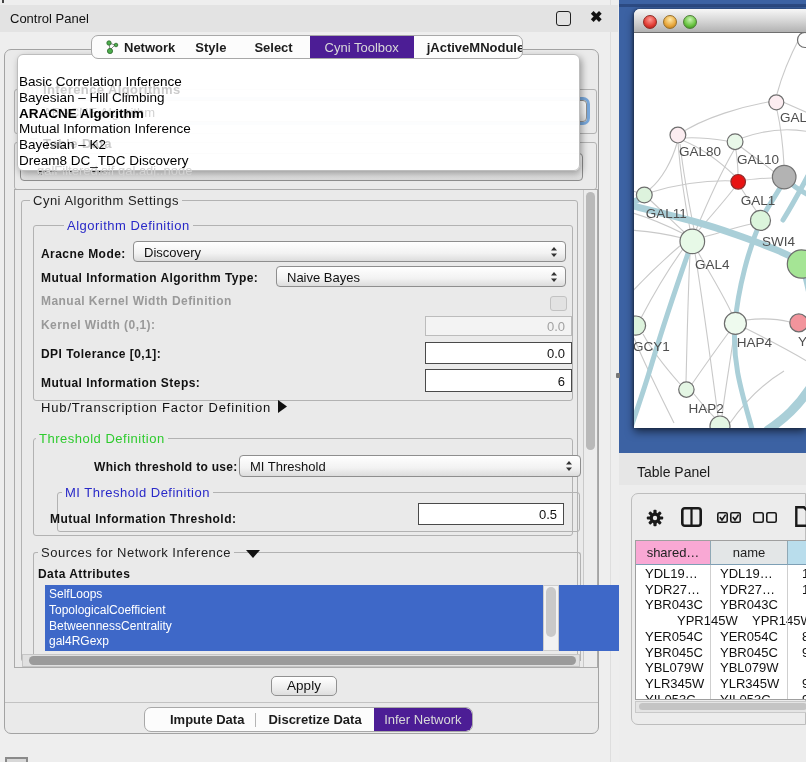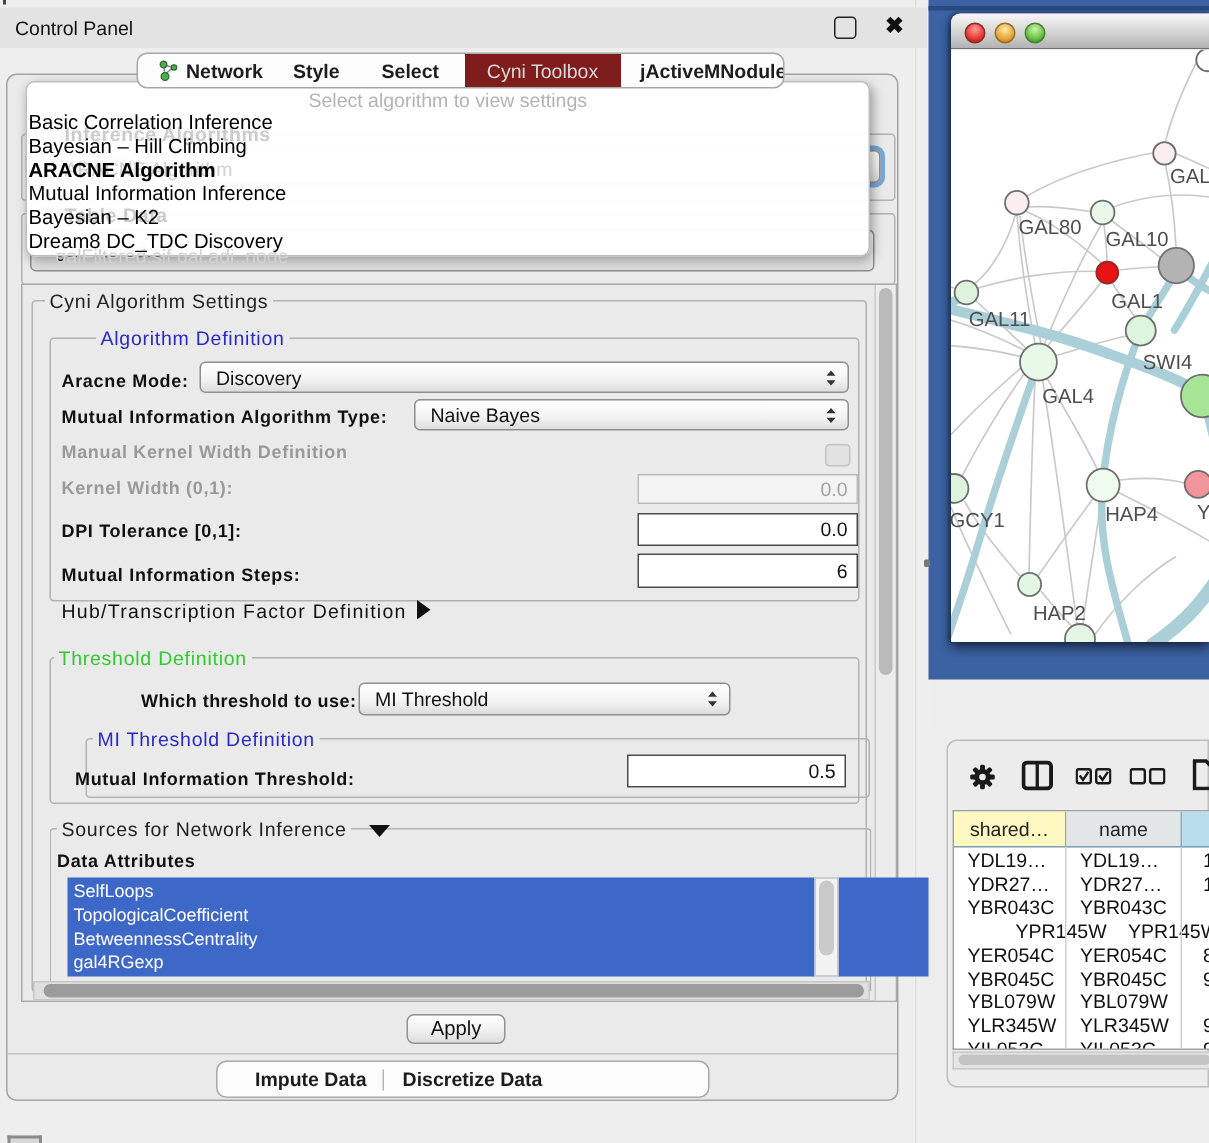--- a/index.html
+++ b/index.html
@@ -4,21 +4,21 @@
 <style>
 html,body{margin:0;padding:0;}
 body{width:806px;height:762px;overflow:hidden;font-family:"Liberation Sans",sans-serif;background:#ededed;}
 #root{position:absolute;left:0;top:0;width:806px;height:762px;overflow:hidden;}
 .abs{position:absolute;}
 
 #titlebar{left:0;top:5px;width:618px;height:27px;background:#e3e3e3;color:#111;font-size:13px;line-height:27px;padding-left:10px;box-sizing:border-box;}
 #panel{left:4px;top:49px;width:595px;height:685px;background:#eaeaea;border:1px solid #a3a3a3;border-radius:7px;box-sizing:border-box;}
 .tabstrip{background:#fcfcfc;border:1px solid #a8a8a8;border-radius:7px;box-sizing:border-box;display:flex;align-items:center;font-size:13px;font-weight:bold;color:#1c1c1c;overflow:hidden;padding-left:14px;}
 .tabsep{width:1px;height:14px;background:#b5b5b5;}
-.tabsel{background:#7f1d1d;color:#d9d9d9;height:100%;display:flex;align-items:center;justify-content:center;}
+.tabsel{background:#4c1d95;color:#d9d9d9;height:100%;display:flex;align-items:center;justify-content:center;}
 
 .group{position:absolute;border:1px solid #b2b2b2;border-radius:3px;}
 .gtitle{position:absolute;top:-8px;background:#eaeaea;padding:0 3px;font-size:13px;color:#222;line-height:15px;letter-spacing:0.5px;}
 .lbl{position:absolute;font-size:12px;font-weight:bold;color:#111;white-space:nowrap;letter-spacing:0.45px;}
 .dlbl{color:#999;}
 .combo{position:absolute;border:1px solid #8e8e8e;border-radius:4px;background:linear-gradient(#ffffff,#f2f2f2 60%,#dcdcdc);box-sizing:border-box;font-size:13px;color:#111;}
 .combo .ctext{position:absolute;left:10px;top:50%;transform:translateY(-50%);}
 .carr{position:absolute;right:7px;top:50%;transform:translateY(-50%);width:8px;height:12px;}
 .field{position:absolute;background:#fff;border:1px solid #4a4a4a;box-sizing:border-box;font-size:13px;color:#111;text-align:right;}
 .field span{position:absolute;right:6px;top:50%;transform:translateY(-50%);}
@@ -70,21 +70,20 @@
     <div class="combo" style="left:20px;top:153px;width:563px;height:28px;">
       <span class="ctext" style="left:16px;">galFiltered.sif</span>
     </div>
   </div>
 
   <div class="abs" id="popup">
     <div class="abs" style="left:25px;top:27px;font-size:13px;font-weight:bold;color:#cbcbcb;white-space:nowrap;letter-spacing:0.4px;">Inference Algorithms</div>
     <div class="abs" style="left:25px;top:50px;font-size:13px;color:#d2d2d2;white-space:nowrap;">ARACNE Algorithm</div>
     <div class="abs" style="left:25px;top:81px;font-size:13px;font-weight:bold;color:#cbcbcb;white-space:nowrap;letter-spacing:0.4px;">Table Data</div>
     <div class="abs" style="left:19px;top:108px;font-size:13px;color:#d2d2d2;white-space:nowrap;">galFiltered.sif  gal.adj..node</div>
-    <div class="hint">Select algorithm to view settings</div>
     <ul>
       <li>Basic Correlation Inference</li>
       <li>Bayesian – Hill Climbing</li>
       <li style="font-weight:bold;">ARACNE Algorithm</li>
       <li>Mutual Information Inference</li>
       <li>Bayesian – K2</li>
       <li>Dream8 DC_TDC Discovery</li>
     </ul>
   </div>
 
@@ -152,21 +151,21 @@
 
     <div class="abs" style="left:41px;top:400px;font-size:13px;color:#111;letter-spacing:0.85px;">Hub/Transcription Factor Definition</div>
     <svg class="abs" style="left:277px;top:400px;" width="11" height="13" viewBox="0 0 11 13">
         <path d="M1 0 L10 6.5 L1 13 Z" fill="#111"></path>
       </svg>
 
     <div class="group" style="left:33px;top:438px;width:538px;height:96px;">
       <div class="gtitle" style="left:2px;color:#2ecb2e;">Threshold Definition</div>
     </div>
     <div class="lbl" style="left:94px;top:460px;letter-spacing:0.3px;">Which threshold to use:</div>
-    <div class="combo" style="left:239px;top:455px;width:248px;height:22px;">
+    <div class="combo" style="left:239px;top:455px;width:342px;height:22px;">
         <span class="ctext">MI Threshold</span>
         <svg class="carr" viewBox="0 0 8 12">
           <path d="M1 4.5 L4 1 L7 4.5 Z M1 7.5 L4 11 L7 7.5 Z" fill="#333"></path>
         </svg>
       </div>
 
     <div class="group" style="left:43px;top:492px;width:521px;height:38px;margin-left:14px;">
       <div class="gtitle" style="left:4px;color:#2929c8;">MI Threshold Definition</div>
     </div>
     <div class="lbl" style="left:50px;top:512px;">Mutual Information Threshold:</div>
@@ -191,20 +190,21 @@
     <div class="sb" style="left:29px;top:656px;width:547px;height:9px;background:#9b9b9b;"></div>
   </div>
 
   <div id="bottom">
     <div class="abs" style="left:271px;top:676px;width:66px;height:20px;background:linear-gradient(#ffffff,#efefef 55%,#dedede);border:1px solid #919191;border-radius:5px;box-sizing:border-box;text-align:center;font-size:13.5px;color:#111;line-height:18px;">Apply</div>
     <div class="abs" style="left:5px;top:702px;width:593px;height:1px;background:#c2c2c2;"></div>
     <div class="abs tabstrip" style="left:144px;top:707px;width:329px;height:25px;">
       <span style="padding:0 11px;">Impute Data</span>
       <span class="tabsep"></span>
       <span style="padding:0 12px;">Discretize Data</span>
+      <span class="tabsel" style="flex:1;font-weight:normal;border-radius:0 6px 6px 0;">Infer Network</span>
     </div>
   </div>
 
   <div class="abs" id="bluebg"></div>
   <div class="abs" style="left:619px;top:4px;width:187px;height:3px;background:#2c4a82;"></div>
   <div class="abs" id="macwin">
     <div class="abs" id="mactitle">
       <div class="light" style="left:9px;background:radial-gradient(circle at 50% 30%,#ff9a94,#e03c34 60%,#9f1610);border:0.5px solid #8e2b24;"></div>
       <div class="light" style="left:29px;background:radial-gradient(circle at 50% 30%,#ffe9a8,#e7a63b 60%,#b36d12);border:0.5px solid #97702a;"></div>
       <div class="light" style="left:49px;background:radial-gradient(circle at 50% 30%,#c9f4b2,#67c23f 60%,#2e7d17);border:0.5px solid #4e7d38;"></div>
@@ -285,20 +285,21 @@
           <text x="127.9" y="213">SWI4</text>
           <text x="60.9" y="235.5">GAL4</text>
           <text x="-1" y="318">GCY1</text>
           <text x="102.8" y="314">HAP4</text>
           <text x="164" y="313">Y</text>
           <text x="54.6" y="380">HAP2</text>
         </g>
       </svg>
     </div>
   </div>
+  <div class="abs" id="tablepanelbar">Table Panel</div>
   <div class="abs" style="left:619px;top:485px;width:187px;height:277px;background:#ededed;"></div>
   <div class="abs" id="tablewin">
     <div id="toolbar">
       <svg class="abs" style="left:14px;top:15px;" width="18" height="18" viewBox="0 0 18 18">
         <circle cx="9" cy="9" r="5.4" fill="#1a1a1a"></circle>
         <g fill="#1a1a1a">
             <rect x="7.4" y="0.8" width="3.2" height="4" rx="1"></rect>
             <rect x="7.4" y="13.2" width="3.2" height="4" rx="1"></rect>
             <rect x="0.8" y="7.4" width="4" height="3.2" rx="1"></rect>
             <rect x="13.2" y="7.4" width="4" height="3.2" rx="1"></rect>
@@ -322,21 +323,21 @@
       </svg>
       <svg class="abs" style="left:121px;top:18px;" width="24" height="12" viewBox="0 0 24 12">
         <rect x="0.8" y="0.8" width="9.4" height="9.4" rx="1.5" fill="none" stroke="#1a1a1a" stroke-width="1.6"></rect>
         <rect x="13.8" y="0.8" width="9.4" height="9.4" rx="1.5" fill="none" stroke="#1a1a1a" stroke-width="1.6"></rect>
       </svg>
       <svg class="abs" style="left:163px;top:12px;" width="14" height="21" viewBox="0 0 14 21">
         <path d="M1.3 1.3 L9 1.3 L13.5 6 L13.5 19.7 L1.3 19.7 Z" fill="none" stroke="#1a1a1a" stroke-width="2.4"></path>
       </svg>
     </div>
     <div id="tablegrid">
-      <div class="hcell" style="left:0;width:75px;background:#fef9c3;">shared…</div>
+      <div class="hcell" style="left:0;width:75px;background:#f9a8d4;">shared…</div>
       <div class="hcell" style="left:75px;width:77px;background:#e3e6e7;">name</div>
       <div class="hcell" style="left:152px;width:20px;background:#b9ddec;border-right:none;"></div>
       <div class="trow" style="top:25px;">
           <span class="c1">YDL19…</span>
           <span class="c2">YDL19…</span>
           <span class="c3">13</span>
         </div>
       <div class="trow" style="top:40.7px;">
           <span class="c1">YDR27…</span>
           <span class="c2">YDR27…</span>

